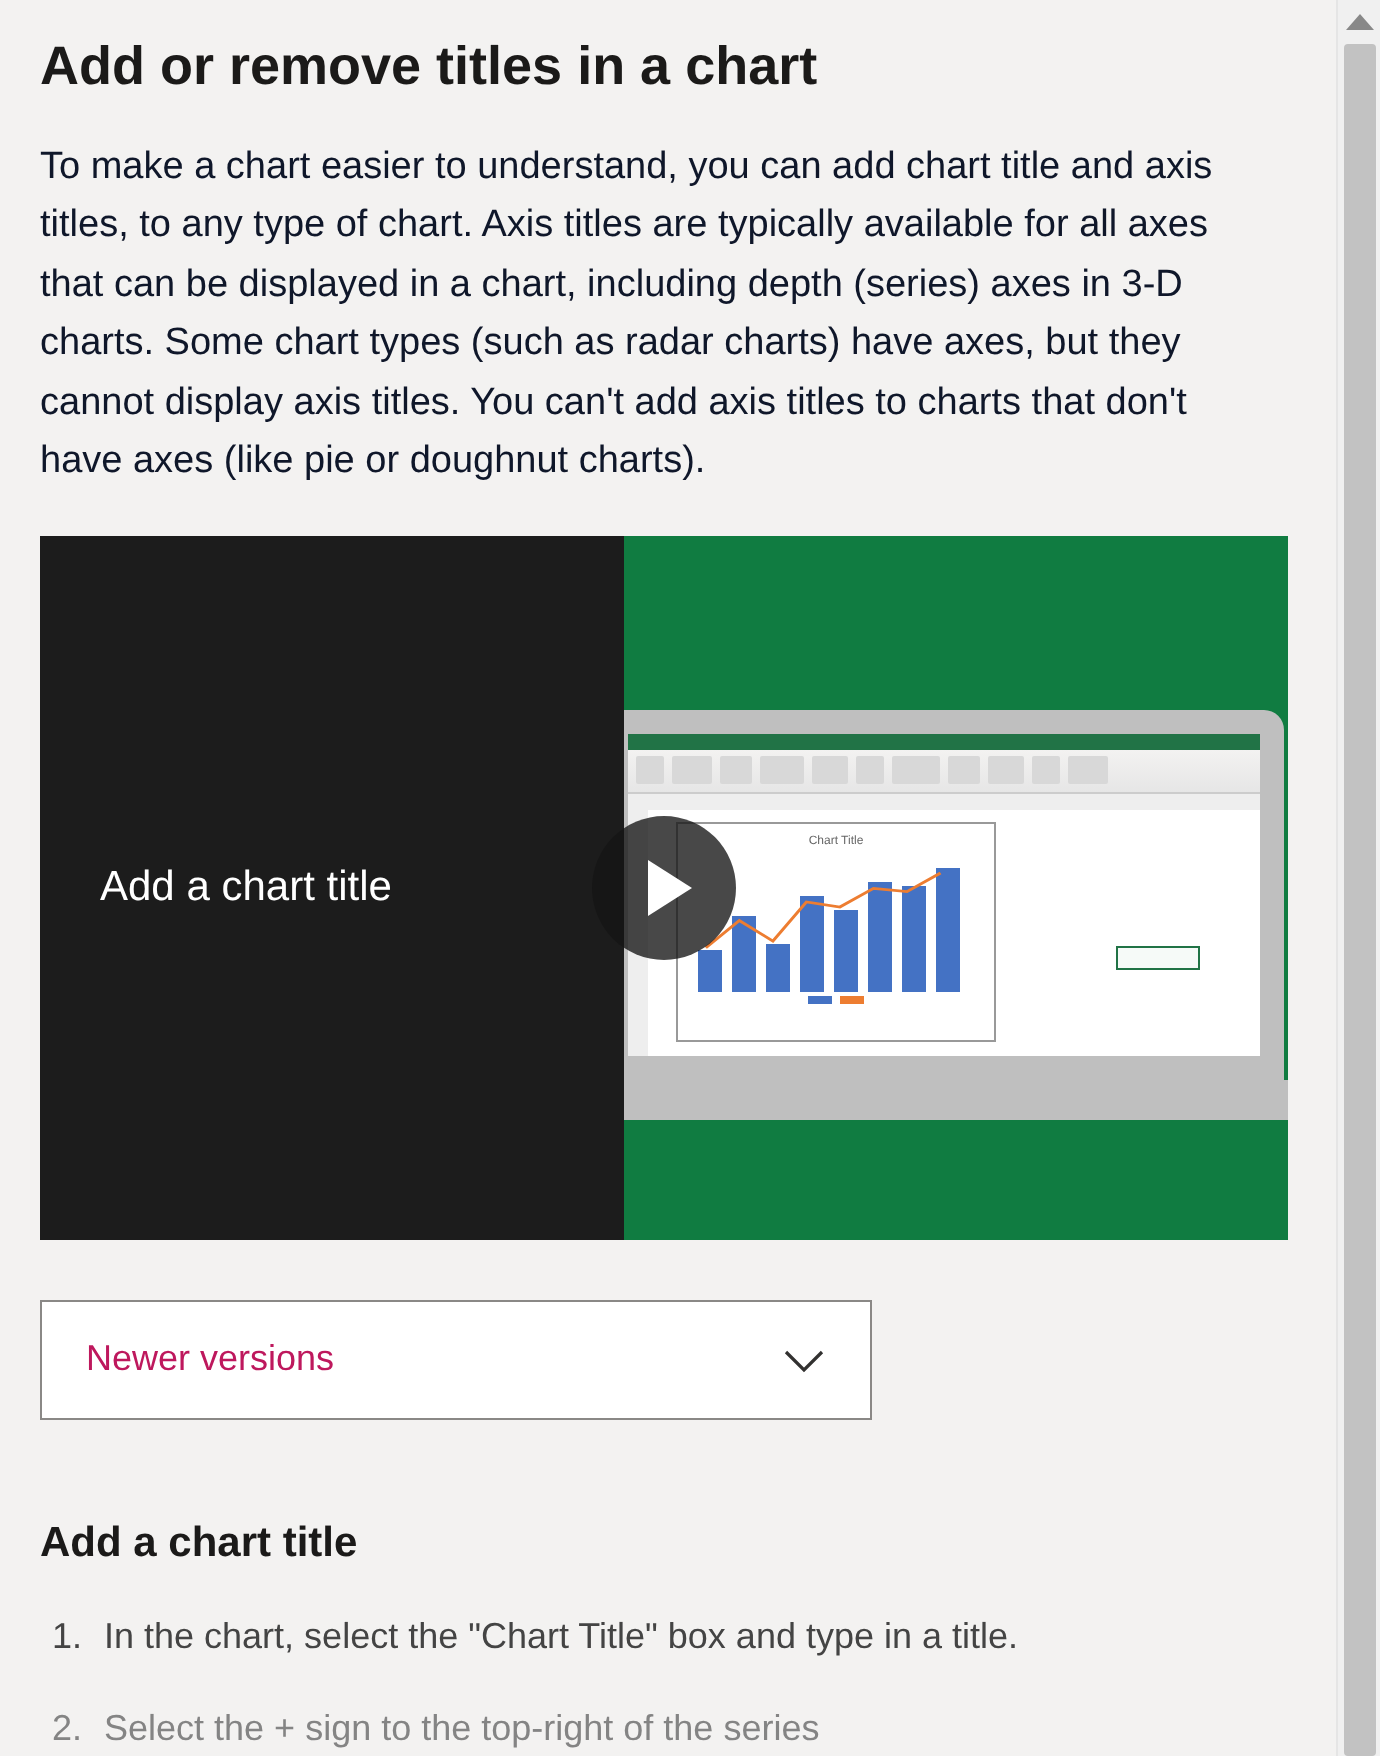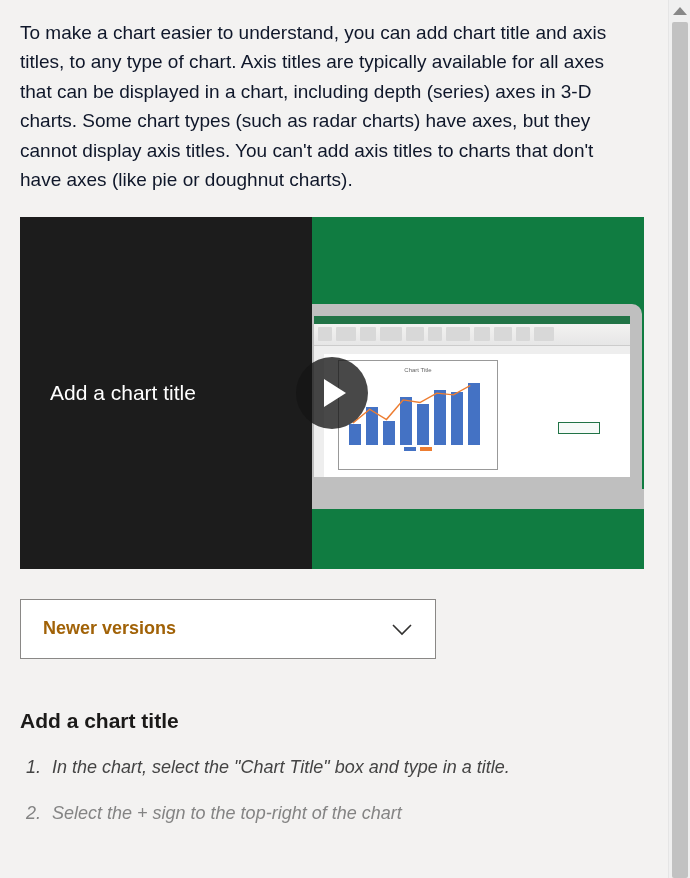--- a/index.html
+++ b/index.html
@@ -255,53 +255,52 @@
       border: 1px solid #8a8886;
       display: flex;
       align-items: center;
       justify-content: space-between;
       padding: 0 22px;
       cursor: pointer;
       margin-bottom: 50px;
     }
     .version-label {
       font-size: 18px;
-      color: #a16207;
-      font-weight: bold;
+      color: #be185d;
     }
     .chevron-down-svg {
       width: 22px;
       height: 14px;
     }
     h2.section-title {
       font-size: 21px;
       font-weight: 600;
       color: #1b1a19;
       margin-bottom: 20px;
     }
     ol.steps {
       padding-left: 26px;
       font-size: 18px;
       color: #444;
     }
     ol.steps li {
       line-height: 1.6;
       margin-bottom: 18px;
       padding-left: 6px;
-      font-style: italic;
     }
     .cutoff {
       color: #848484;
     }
   </style>
 </head>
 <body>
 
 <div class="scroll-area">
 
+  <h1 class="page-title">Add or remove titles in a chart</h1>
 
   <p class="intro">To make a chart easier to understand, you can add chart title and axis titles, to any type of chart. Axis titles are typically available for all axes that can be displayed in a chart, including depth (series) axes in 3-D charts. Some chart types (such as radar charts) have axes, but they cannot display axis titles. You can't add axis titles to charts that don't have axes (like pie or doughnut charts).</p>
 
   <div class="video-card">
     <div class="video-left">
       <span class="video-left-title">Add a chart title</span>
     </div>
     <div class="video-right">
       <div class="laptop">
         <div class="laptop-screen">
@@ -359,21 +358,21 @@
     <span class="version-label">Newer versions</span>
     <svg class="chevron-down-svg" viewBox="0 0 22 14">
       <polyline points="2,3 11,12 20,3" fill="none" stroke="#323130" stroke-width="1.6"></polyline>
     </svg>
   </div>
 
   <h2 class="section-title">Add a chart title</h2>
 
   <ol class="steps">
     <li>In the chart, select the "Chart Title" box and type in a title.</li>
-    <li class="cutoff">Select the + sign to the top-right of the chart</li>
+    <li class="cutoff">Select the + sign to the top-right of the series</li>
   </ol>
 
 </div>
 
 <div class="scrollbar-track">
   <div class="scroll-up-arrow">
     <div class="chev-up"></div>
   </div>
   <div class="thumb"></div>
 </div>

